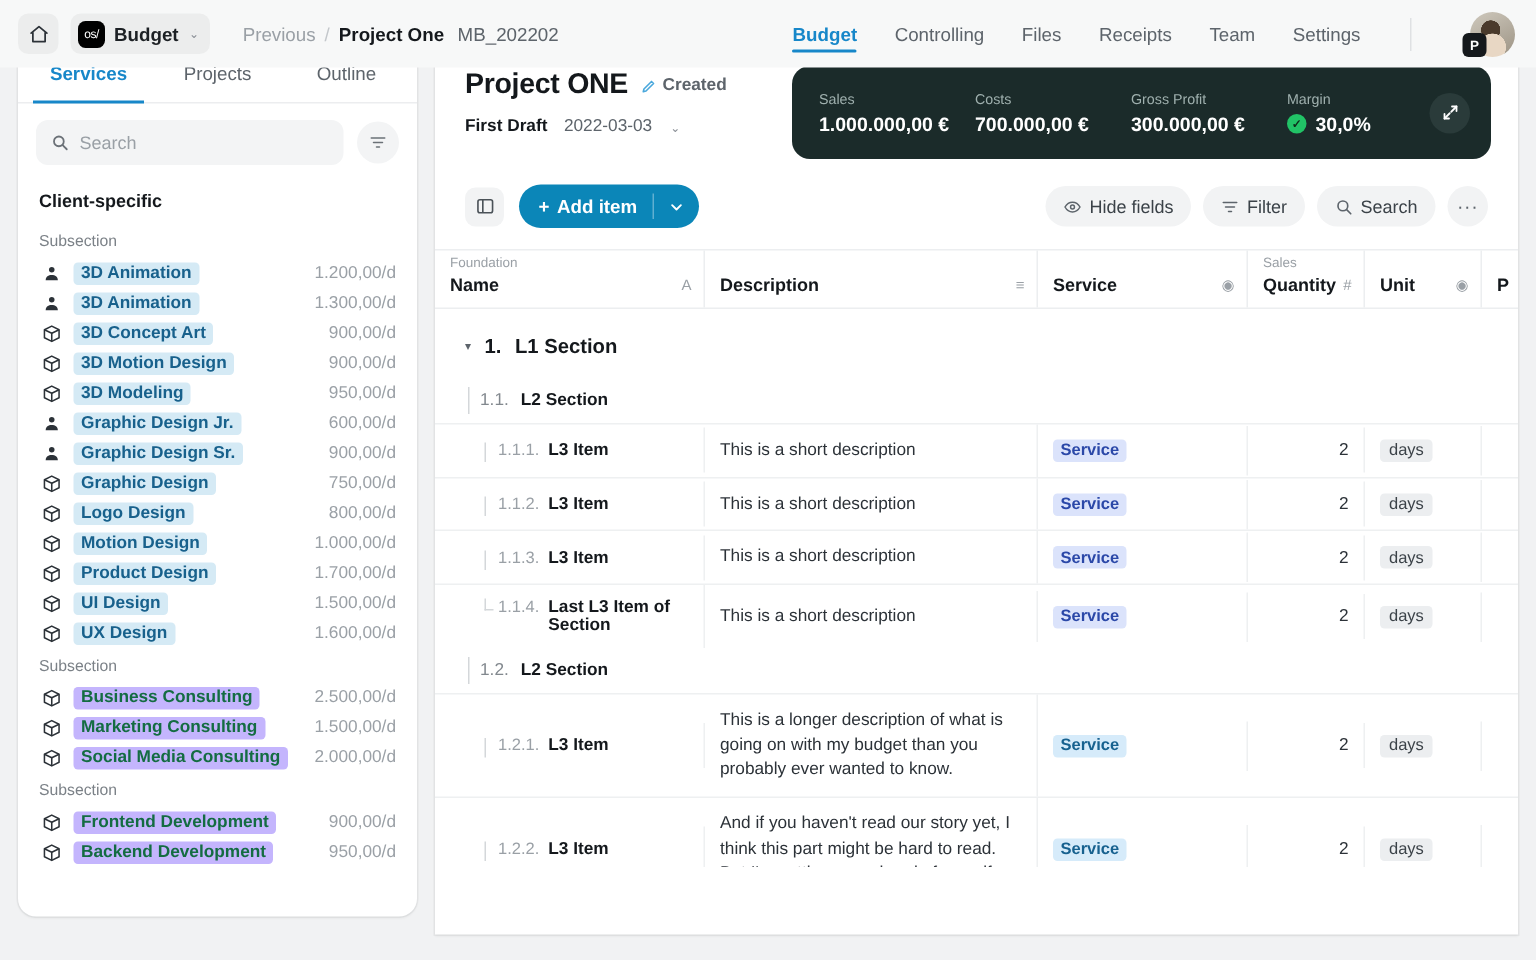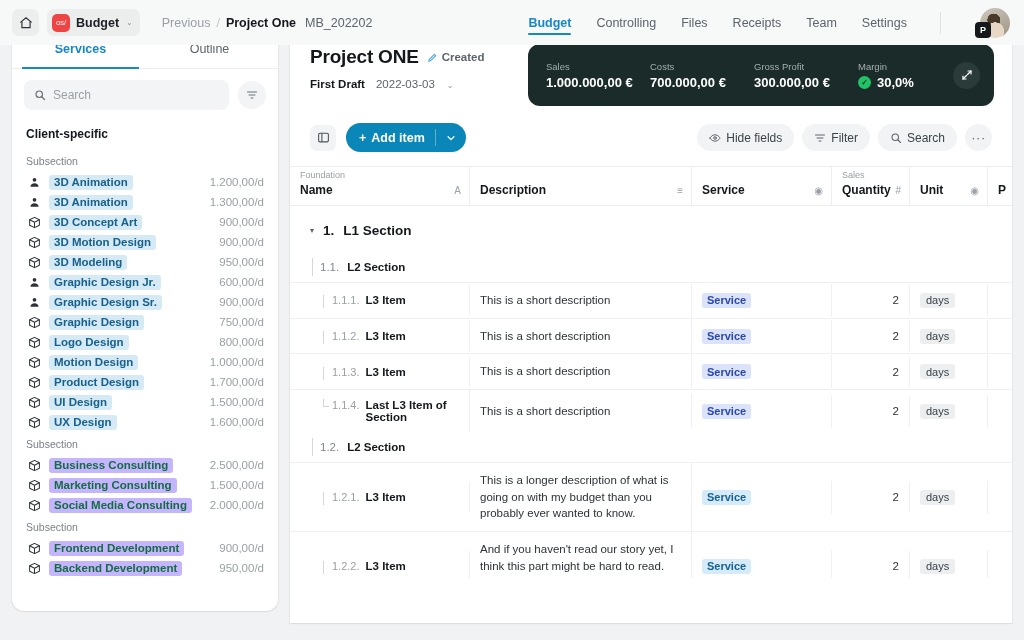--- a/index.html
+++ b/index.html
@@ -28,21 +28,21 @@
   }
   .brand-chip {
     display: flex; align-items: center; gap: 6px;
     height: 27px; border-radius: 7px;
     background: #eceded;
     padding: 0 7px 0 5px;
     margin-left: 8px; cursor: pointer;
   }
   .brand-logo {
     width: 18px; height: 18px; border-radius: 5px;
-    background: #ef4444;
+    background: #000000;
     color: #fff; font-size: 8px; font-weight: normal;
     display: flex; align-items: center; justify-content: center;
     letter-spacing: -.3px;
   }
   .brand-name { font-size: 12.5px; font-weight: bold; color: #1c2024; }
   .caret { font-size: 8px; color: #8b9097; margin-left: 1px; }
 
   .breadcrumb { display: flex; align-items: center; gap: 6px; margin-left: 22px; }
   .bc-prev { font-size: 12.5px; color: #9aa0a6; }
   .bc-sep { font-size: 12.5px; color: #c3c7cb; }
@@ -309,20 +309,21 @@
       <div class="avatar-badge">P</div>
     </div>
   </div>
 </div>
 
 <div class="body-area">
 
   <div class="sidebar">
     <div class="side-tabs">
       <div class="side-tab active">Services</div>
+      <div class="side-tab">Projects</div>
       <div class="side-tab">Outline</div>
     </div>
 
     <div class="search-row">
       <div class="search-box">
         <span>
           <svg width="12" height="12" viewBox="0 0 24 24" fill="none" stroke="#6b7177" stroke-width="2.4" stroke-linecap="round">
             <circle cx="10.5" cy="10.5" r="6.5"></circle>
               <path d="M15.5 15.5 21 21"></path>
           </svg>

